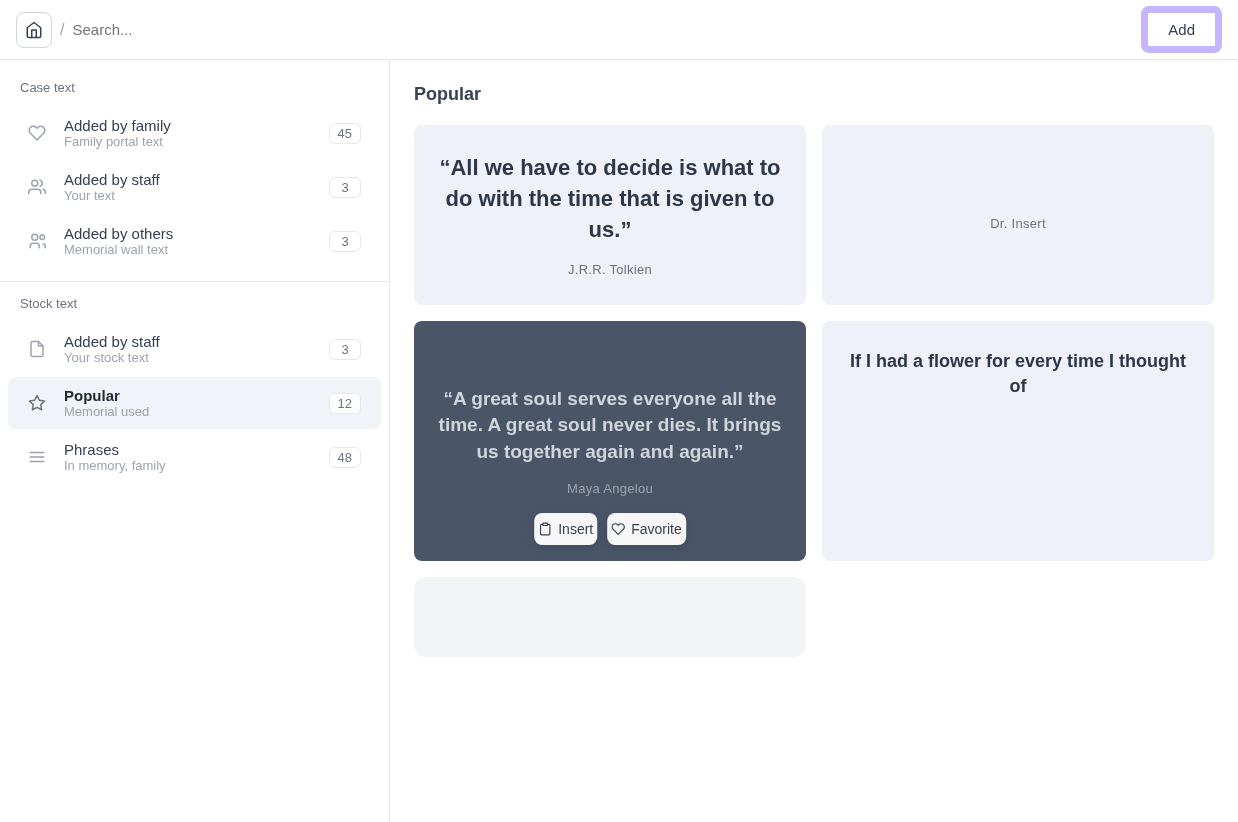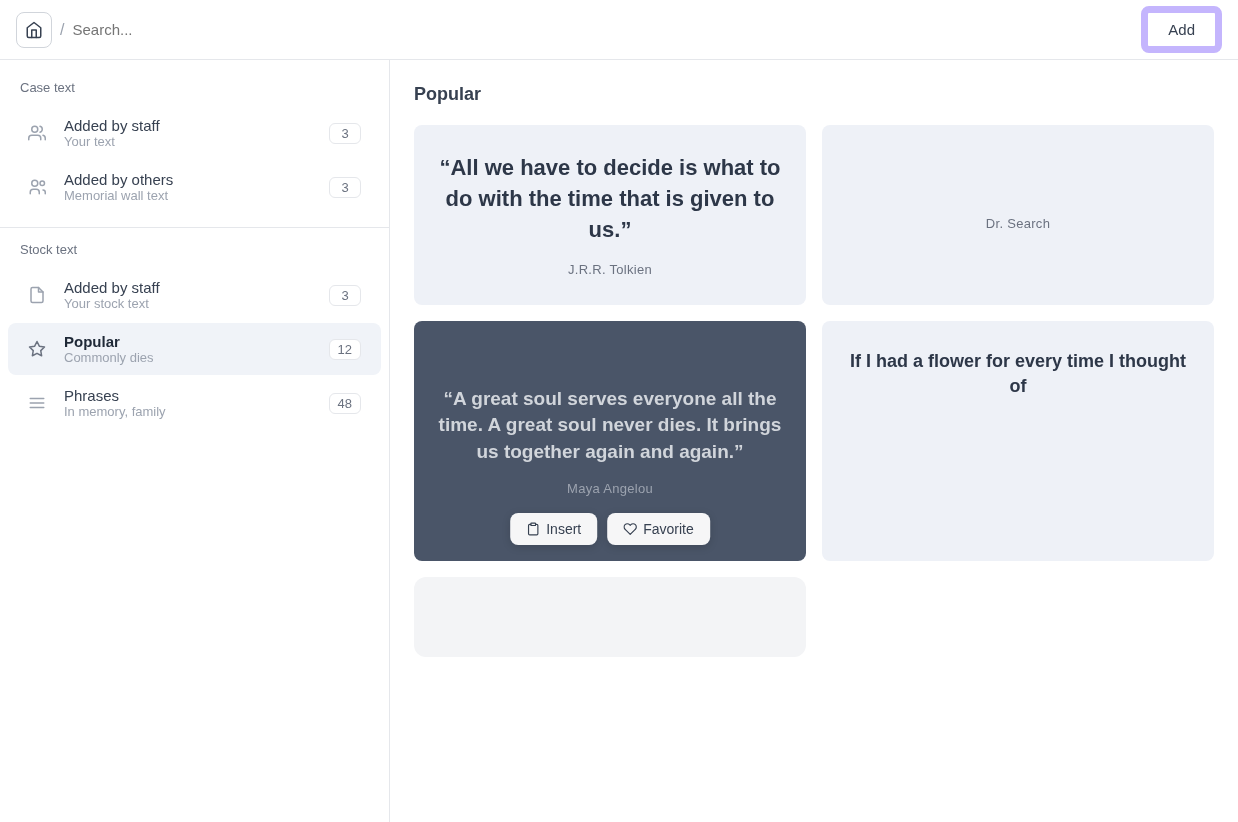--- a/index.html
+++ b/index.html
@@ -205,21 +205,21 @@
       left: 50%;
       transform: translateX(-50%);
       display: flex;
       gap: 10px;
       z-index: 10;
     }
     .overlay-btn {
       display: flex;
       align-items: center;
       gap: 6px;
-      padding: 8px 16px;
+      padding: 8px 4px;
       border-radius: 8px;
       border: none;
       font-size: 14px;
       cursor: pointer;
       font-weight: 500;
       background: rgba(255,255,255,0.95);
       color: #374151;
       box-shadow: 0 2px 8px rgba(0,0,0,0.15);
     }
 
@@ -247,20 +247,32 @@
   <input class="search-input" type="text" placeholder="Search..." style="">
   <button class="add-btn">Add</button>
 </div>
 
 <div class="main-layout">
 
   <div class="sidebar">
 
     <div class="sidebar-section-label">Case text</div>
 
+    <div class="sidebar-item">
+      <span class="sidebar-item-icon">
+        <svg width="18" height="18" viewBox="0 0 24 24" fill="none" stroke="#9ca3af" stroke-width="2" stroke-linecap="round" stroke-linejoin="round">
+          <path d="M20.84 4.61a5.5 5.5 0 0 0-7.78 0L12 5.67l-1.06-1.06a5.5 5.5 0 0 0-7.78 7.78l1.06 1.06L12 21.23l7.78-7.78 1.06-1.06a5.5 5.5 0 0 0 0-7.78z"></path>
+        </svg>
+      </span>
+      <div class="sidebar-item-text">
+        <div class="sidebar-item-title">Added by family</div>
+        <div class="sidebar-item-sub">Family portal text</div>
+      </div>
+      <span class="sidebar-item-badge">45</span>
+    </div>
 
     <div class="sidebar-item">
       <span class="sidebar-item-icon">
         <svg width="18" height="18" viewBox="0 0 24 24" fill="none" stroke="#9ca3af" stroke-width="2" stroke-linecap="round" stroke-linejoin="round">
           <path d="M17 21v-2a4 4 0 0 0-4-4H5a4 4 0 0 0-4 4v2"></path>
           <circle cx="9" cy="7" r="4"></circle>
           <path d="M23 21v-2a4 4 0 0 0-3-3.87"></path>
           <path d="M16 3.13a4 4 0 0 1 0 7.75"></path>
         </svg>
       </span>
@@ -306,21 +318,21 @@
     </div>
 
     <div class="sidebar-item active">
       <span class="sidebar-item-icon">
         <svg width="18" height="18" viewBox="0 0 24 24" fill="none" stroke="#6b7280" stroke-width="2" stroke-linecap="round" stroke-linejoin="round">
           <polygon points="12 2 15.09 8.26 22 9.27 17 14.14 18.18 21.02 12 17.77 5.82 21.02 7 14.14 2 9.27 8.91 8.26 12 2"></polygon>
         </svg>
       </span>
       <div class="sidebar-item-text">
         <div class="sidebar-item-title">Popular</div>
-        <div class="sidebar-item-sub">Commonly dies</div>
+        <div class="sidebar-item-sub">Memorial used</div>
       </div>
       <span class="sidebar-item-badge">12</span>
     </div>
 
     <div class="sidebar-item">
       <span class="sidebar-item-icon">
         <svg width="18" height="18" viewBox="0 0 24 24" fill="none" stroke="#9ca3af" stroke-width="2" stroke-linecap="round" stroke-linejoin="round">
           <line x1="3" y1="6" x2="21" y2="6"></line>
           <line x1="3" y1="12" x2="21" y2="12"></line>
           <line x1="3" y1="18" x2="21" y2="18"></line>
@@ -340,21 +352,21 @@
 
     <div class="cards-grid">
 
       <div class="card card-light">
         <div class="card-quote">“All we have to decide is what to do with the time that is given to us.”</div>
         <div class="card-author">J.R.R. Tolkien</div>
       </div>
 
 
       <div class="card card-light">
-        <div class="card-author">Dr. Search</div>
+        <div class="card-author">Dr. Insert</div>
       </div>
 
       <div class="card card-dark" style="min-height:240px;">
         <div class="card-quote" style="font-size:19px;">“A great soul serves everyone all the time. A great soul never dies. It brings us together again and again.”</div>
         <div class="card-author">Maya Angelou</div>
         <div class="card-overlay">
           <button class="overlay-btn">
             <svg width="14" height="14" viewBox="0 0 24 24" fill="none" stroke="#374151" stroke-width="2" stroke-linecap="round" stroke-linejoin="round">
               <path d="M16 4h2a2 2 0 0 1 2 2v14a2 2 0 0 1-2 2H6a2 2 0 0 1-2-2V6a2 2 0 0 1 2-2h2"></path>
               <rect x="8" y="2" width="8" height="4" rx="1" ry="1"></rect>

